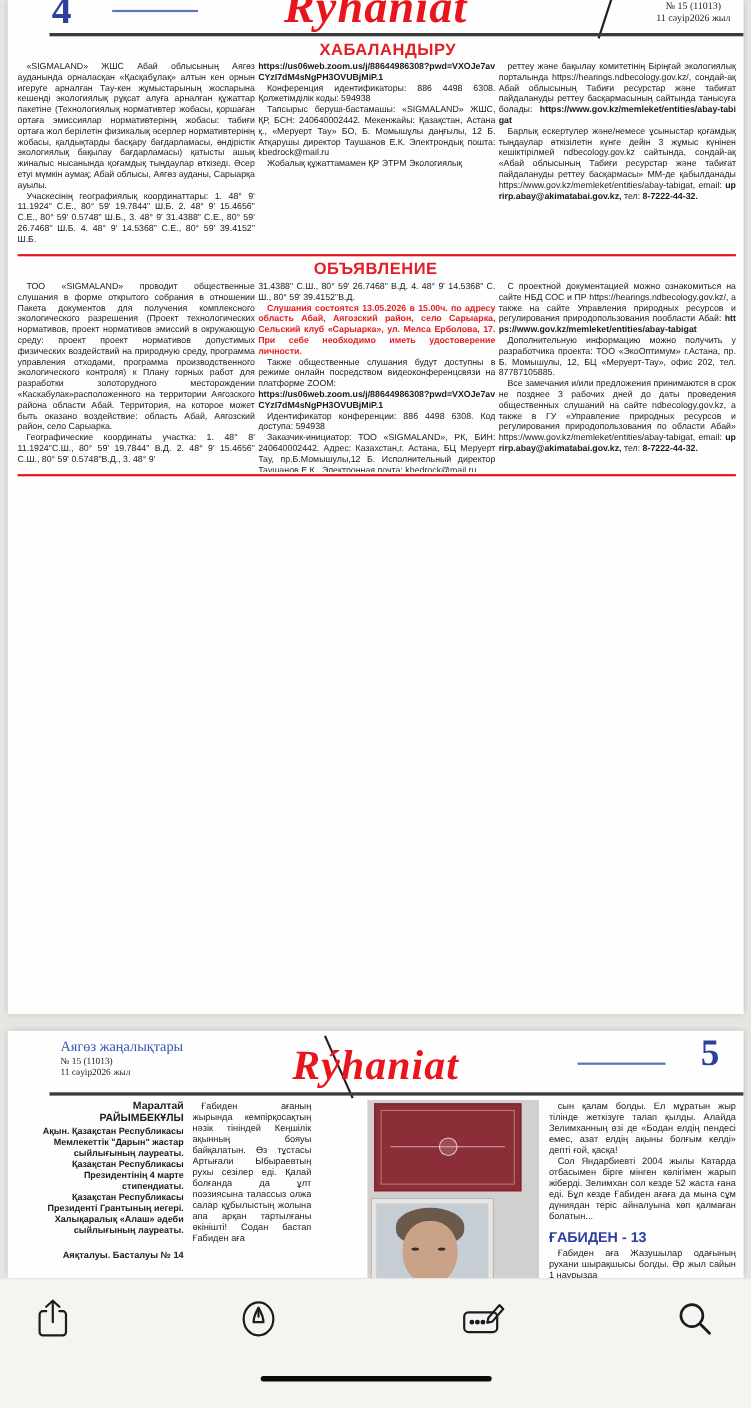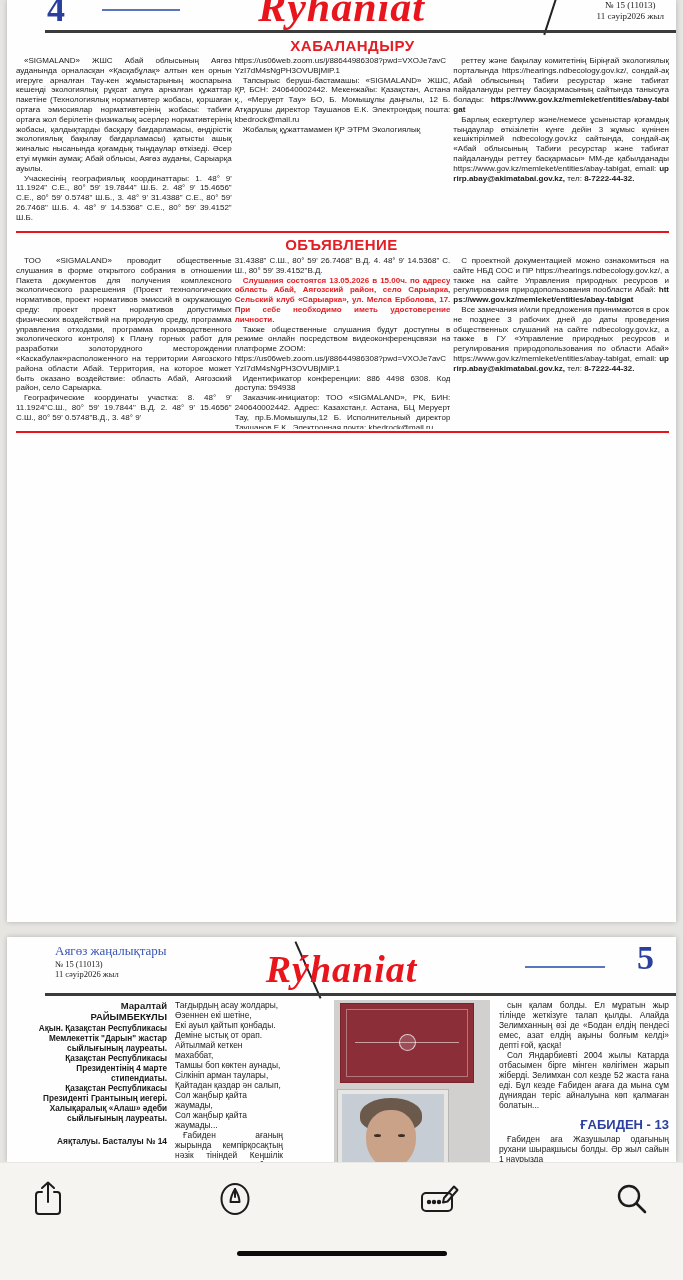--- a/index.html
+++ b/index.html
@@ -28,21 +28,21 @@
                font-weight:bold; font-size:15px; color:#e31e24; letter-spacing:.5px; }
   #kz-title { top:37px;margin-left:22px; }
   #ru-title { top:236px; }
   .cols { position:absolute; left:9px; right:7px; display:flex; gap:3px; }
   #kz-cols { top:56px; height:173px; }
   #ru-cols { top:256px; height:173px; }
   .col { flex:1; overflow:hidden; font-size:8px; line-height:9.8px; text-align:justify; color:#1a1a1a; }
   .col p { text-indent:8px; margin:0; }
   .col p.noind { text-indent:0; }
   .red-bold { color:#e31e24; font-weight:bold; }
-  .blink { font-weight:normal; text-indent:0 !important; word-break:break-all; }
+  .blink { font-weight:bold; text-indent:0 !important; word-break:break-all; }
   .col b { word-break:break-all; }
   .red-rule { position:absolute; left:9px; right:7px; height:2px; background:#e8151d; }
   #red-rule-1 { top:231px; }
   #red-rule-2 { top:431px; }
 
   
   .p5-edition { position:absolute; left:48px; top:6px; width:150px; text-align:left;
                 font-family:"Liberation Serif", serif; }
   .p5-edition .name { color:#3a56b4; font-size:13px; }
   .p5-edition .small { font-size:8.5px; line-height:10px; color:#222; }
@@ -50,21 +50,21 @@
   #page5 .masthead { top:10px; font-size:38px; }
   .p5-blueline { position:absolute; left:518px; top:29px; width:80px; height:2px; background:#5a74c0; }
   .p5-num { position:absolute; right:22px; top:2px; font:bold 34px "Liberation Serif", serif; color:#2b3f9e; }
   #p5-rule { left:38px; right:0; top:56px; }
 
   .p5-col { position:absolute; top:63px; font-size:8.4px; line-height:10px; color:#1a1a1a; overflow:hidden; }
   #p5-col1 { left:30px; width:130px; height:162px; text-align:right; font-weight:bold; }
   #p5-col1 .author { font-size:9.5px; line-height:11px; white-space:pre-line; }
   #p5-col1 .creds { margin-top:2px; white-space:pre-line; font-size:8.2px; }
   #p5-col1 .cont { margin-top:12px; }
-  .part-title { color:#2b3f9e; font-weight:bold; font-size:13px; text-align:right; }
+  .part-title { color:#2b3f9e; font-weight:bold; font-size:13px; text-align:left; }
   #p5-col2 { left:168px; width:108px; height:162px; }
   #p5-col2 .poem { white-space:pre-line; }
   #p5-col2 .prose { text-align:justify; text-indent:8px; }
   #p5-col4 { left:492px; width:170px; height:162px; text-align:justify; }
   #p5-col4 p { text-indent:8px; }
   #p5-col4 .part-title { margin:10px 0 4px; text-indent:0; }
 
   .scan-bg { position:absolute; left:327px; top:63px; width:156px; height:162px; background:#d2d0ce; }
   .book-cover { position:absolute; left:333px; top:66px; width:134px; height:80px; background:#8b2e38;
                 border:1px solid #7a222c; }
@@ -108,46 +108,48 @@
   <div class="dark-rule" id="p4-rule"></div>
 
   <div class="sec-title" id="kz-title">ХАБАЛАНДЫРУ</div>
   <div class="cols" id="kz-cols">
     <div class="col">
       <p>«SIGMALAND» ЖШС Абай облысының Аягөз ауданында орналасқан «Қасқабұлақ» алтын кен орнын игеруге арналған Тау-кен жұмыстарының жоспарына кешенді экологиялық рұқсат алуға арналған құжаттар пакетіне (Технологиялық нормативтер жобасы, қоршаған ортаға эмиссиялар нормативтерінің жобасы: табиғи ортаға жол берілетін физикалық әсерлер нормативтерінің жобасы, қалдықтарды басқару бағдарламасы, өндірістік экологиялық бақылау бағдарламасы) қатысты ашық жиналыс нысанында қоғамдық тыңдаулар өткізеді. Әсер етуі мүмкін аумақ; Абай облысы, Аягөз ауданы, Сарыарқа ауылы.</p>
       <p>Учаскесінің географиялық координаттары: 1. 48° 9' 11.1924" С.Е., 80° 59' 19.7844" Ш.Б. 2. 48° 9' 15.4656" С.Е., 80° 59' 0.5748" Ш.Б., 3. 48° 9' 31.4388" С.Е., 80° 59' 26.7468" Ш.Б. 4. 48° 9' 14.5368" С.Е., 80° 59' 39.4152" Ш.Б.</p>
     </div>
     <div class="col">
       <p class="blink noind">https://us06web.zoom.us/j/88644986308?pwd=VXOJe7avCYzI7dM4sNgPH3OVUBjMiP.1</p>
+      <p>Конференция идентификаторы: 886 4498 6308. Қолжетімділік коды: 594938</p>
       <p>Тапсырыс беруші-бастамашы: «SIGMALAND» ЖШС, ҚР, БСН: 240640002442. Мекенжайы: Қазақстан, Астана қ., «Меруерт Тау» БО, Б. Момышұлы даңғылы, 12 Б. Атқарушы директор Таушанов Е.К. Электрондық пошта: kbedrock@mail.ru</p>
       <p>Жобалық құжаттамамен ҚР ЭТРМ Экологиялық</p>
     </div>
     <div class="col">
       <p><span>реттеу және бақылау комитетінің Біріңғай экологиялық порталында https://hearings.ndbecology.gov.kz/, сондай-ақ Абай облысының Табиғи ресурстар және табиғат пайдалануды реттеу басқармасының сайтында танысуға болады:</span> <b>https://www.gov.kz/memleket/entities/abay-tabigat</b></p>
       <p><span>Барлық ескертулер және/немесе ұсыныстар қоғамдық тыңдаулар өткізілетін күнге дейін 3 жұмыс күнінен кешіктірілмей ndbecology.gov.kz сайтында, сондай-ақ «Абай облысының Табиғи ресурстар және табиғат пайдалануды реттеу басқармасы» ММ-де қабылданады https://www.gov.kz/memleket/entities/abay-tabigat, email:</span> <b>uprirp.abay@akimatabai.gov.kz,</b> <span>тел:</span> <b>8-7222-44-32.</b></p>
     </div>
   </div>
   <div class="red-rule" id="red-rule-1"></div>
 
   <div class="sec-title" id="ru-title">ОБЪЯВЛЕНИЕ</div>
   <div class="cols" id="ru-cols">
     <div class="col">
       <p>ТОО «SIGMALAND» проводит общественные слушания в форме открытого собрания в отношении Пакета документов для получения комплексного экологического разрешения (Проект технологических нормативов, проект нормативов эмиссий в окружающую среду: проект проект нормативов допустимых физических воздействий на природную среду, программа управления отходами, программа производственного экологического контроля) к Плану горных работ для разработки золоторудного месторождении «Каскабулак»расположенного на территории Аягозского района области Абай. Территория, на которое может быть оказано воздействие: область Абай, Аягозский район, село Сарыарка.</p>
-      <p>Географические координаты участка: 8. 48° 9' 11.1924"С.Ш., 80° 59' 19.7844" В.Д. 2. 48° 9' 15.4656" С.Ш., 80° 59' 0.5748"В.Д., 3. 48° 9'</p>
+      <p>Географические координаты участка: 1. 48° 8' 11.1924"С.Ш., 80° 59' 19.7844" В.Д. 2. 48° 9' 15.4656" С.Ш., 80° 59' 0.5748"В.Д., 3. 48° 9'</p>
     </div>
     <div class="col">
       <p class="noind">31.4388" С.Ш., 80° 59' 26.7468" В.Д. 4. 48° 9' 14.5368" С. Ш., 80° 59' 39.4152"В.Д.</p>
       <p class="red-bold">Слушания состоятся 13.05.2026 в 15.00ч. по адресу область Абай, Аягозский район, село Сарыарка, Сельский клуб «Сарыарка», ул. Мелса Ерболова, 17. При себе необходимо иметь удостоверение личности.</p>
       <p>Также общественные слушания будут доступны в режиме онлайн посредством видеоконференцсвязи на платформе ZOOM:</p>
       <p class="blink noind">https://us06web.zoom.us/j/88644986308?pwd=VXOJe7avCYzI7dM4sNgPH3OVUBjMiP.1</p>
       <p>Идентификатор конференции: 886 4498 6308. Код доступа: 594938</p>
       <p>Заказчик-инициатор: ТОО «SIGMALAND», РК, БИН: 240640002442. Адрес: Казахстан,г. Астана, БЦ Меруерт Тау, пр.Б.Момышулы,12 Б. Исполнительный директор Таушанов Е.К.. Электронная почта: kbedrock@mail.ru</p>
     </div>
     <div class="col">
       <p><span>С проектной документацией можно ознакомиться на сайте НБД СОС и ПР https://hearings.ndbecology.gov.kz/, а также на сайте Управления природных ресурсов и регулирования природопользования пообласти Абай:</span> <b>https://www.gov.kz/memleket/entities/abay-tabigat</b></p>
+      <p>Дополнительную информацию можно получить у разработчика проекта: ТОО «ЭкоОптимум» г.Астана, пр. Б. Момышулы, 12, БЦ «Меруерт-Тау», офис 202, тел. 87787105885.</p>
       <p><span>Все замечания и/или предложения принимаются в срок не позднее 3 рабочих дней до даты проведения общественных слушаний на сайте ndbecology.gov.kz, а также в ГУ «Управление природных ресурсов и регулирования природопользования по области Абай» https://www.gov.kz/memleket/entities/abay-tabigat, email:</span> <b>uprirp.abay@akimatabai.gov.kz,</b> <span>тел:</span> <b>8-7222-44-32.</b></p>
     </div>
   </div>
   <div class="red-rule" id="red-rule-2"></div>
 </div>
 
 <div class="page" id="page5">
   <div class="p5-edition">
     <div class="name">Аягөз жаңалықтары</div>
     <div class="small">№ 15 (11013)</div>
@@ -164,30 +166,20 @@
 РАЙЫМБЕКҰЛЫ</div>
     <div class="creds">Ақын. Қазақстан Республикасы Мемлекеттік "Дарын" жастар сыйлығының лауреаты.
 Қазақстан Республикасы Президентінің 4 марте стипендиаты.
 Қазақстан Республикасы Президенті Грантының иегері.
 Халықаралық «Алаш» әдеби сыйлығының лауреаты.</div>
     <div class="cont">Аяқталуы. Басталуы № 14</div>
 
   </div>
 
   <div class="p5-col" id="p5-col2">
-    <div class="poem">Тағдырдың асау жолдары,
-Өзеннен екі шетіне,
-Екі ауыл қайтып қонбады.
-Деміне ыстық от орап.
-Айтылмай кеткен махаббат,
-Тамшы боп көктен аунады,
-Сілкініп арман таулары,
-Қайтадан қаздар ән салып,
-Сол жаңбыр қайта жаумады,
-Сол жаңбыр қайта жаумады...</div>
     <div class="prose">Ғабиден ағаның жырында кемпірқосақтың нәзік тініндей Кеңшілік ақынның бояуы байқалатын. Өз тұстасы Артығали Ыбыраевтың рухы сезілер еді. Қалай болғанда да ұлт поэзиясына талассыз олжа салар құбылыстың жолына апа арқан тартылғаны өкінішті! Содан бастап Ғабиден аға</div>
   </div>
 
   <div class="scan-bg"></div>
   <div class="book-cover">
     <div class="inner"></div>
     <div class="emb-line"></div>
     <div class="emb"></div>
   </div>
   <div class="portrait">

